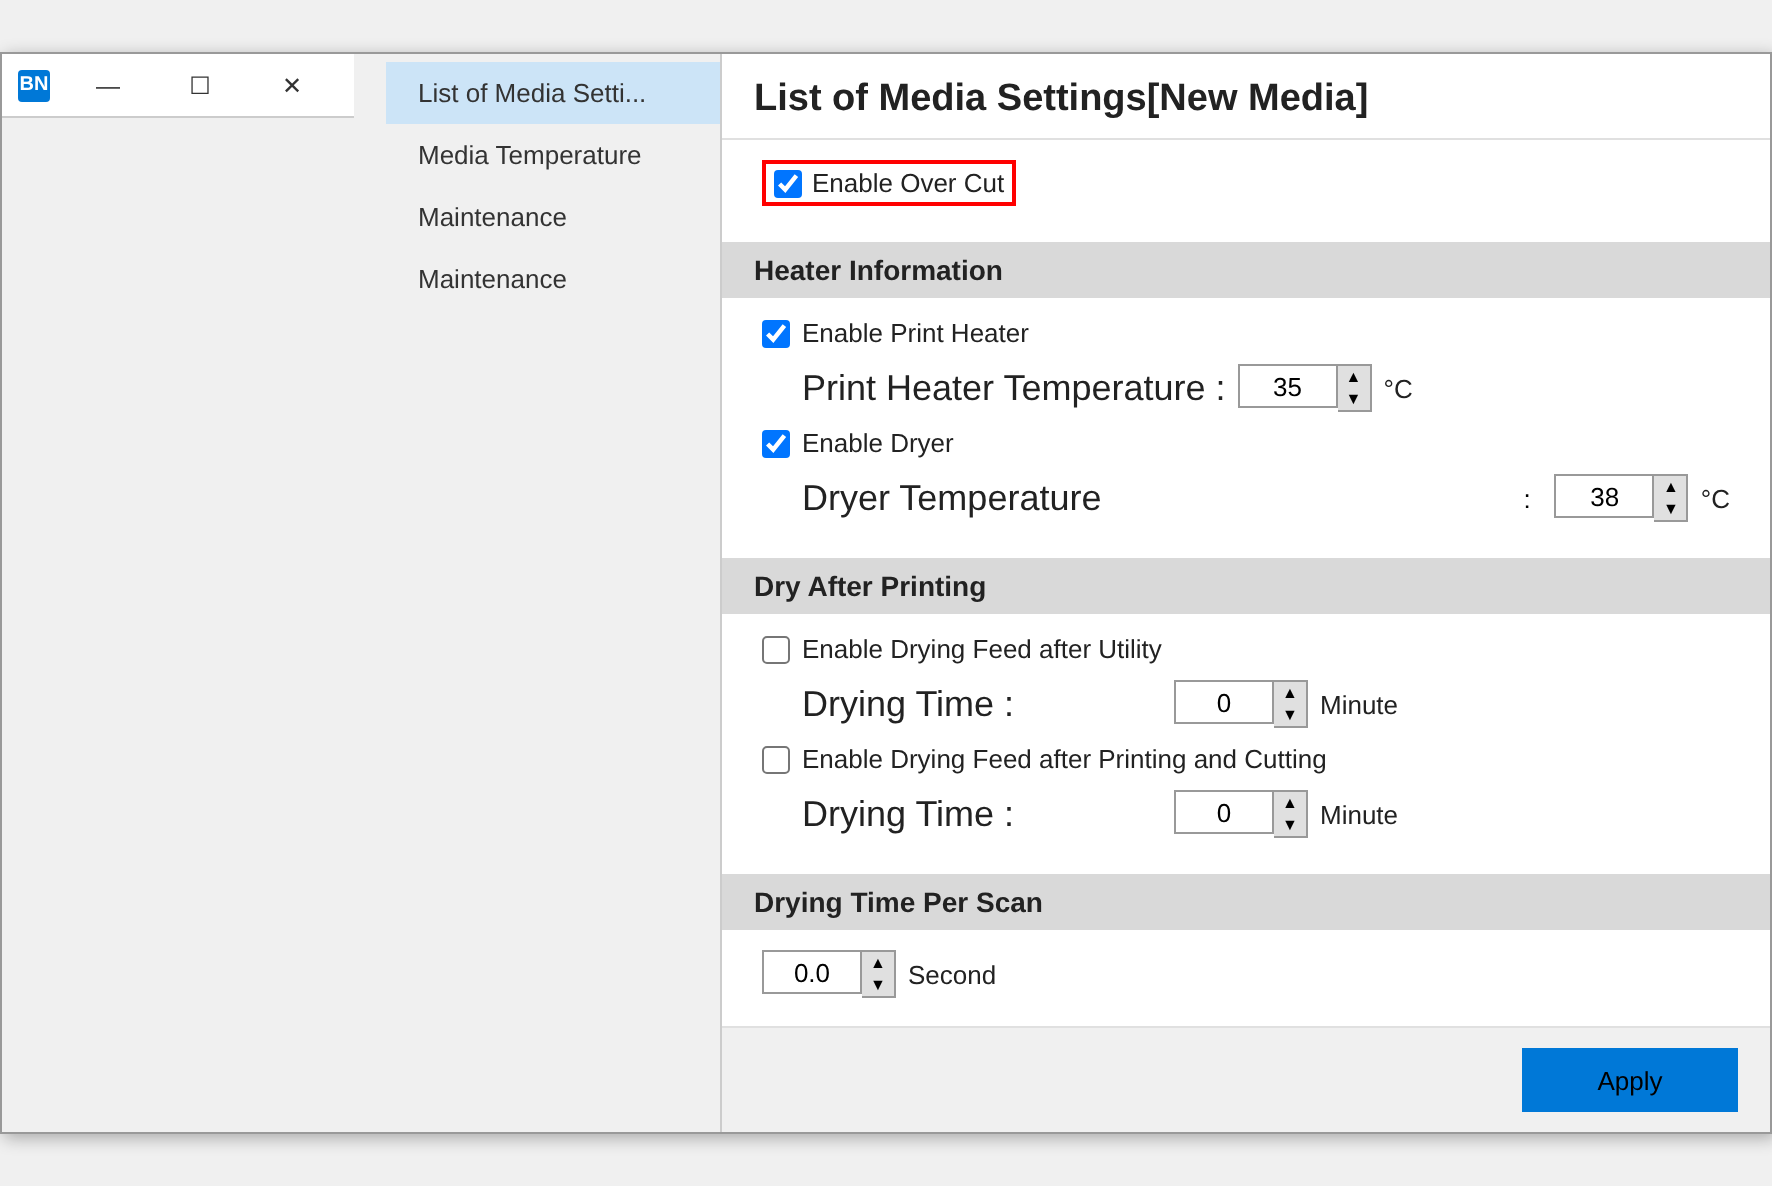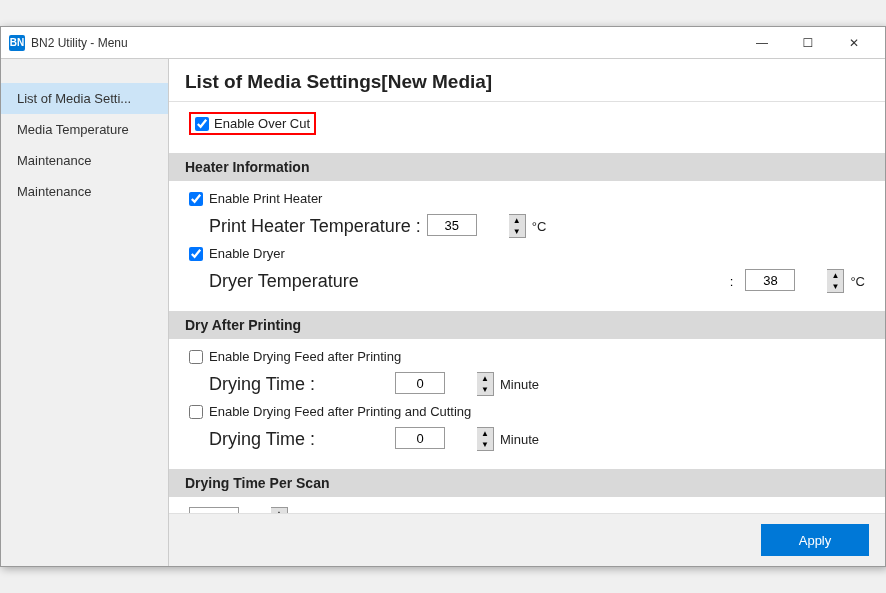--- a/index.html
+++ b/index.html
@@ -11,21 +11,21 @@
       align-items: center;
       justify-content: center;
       min-height: 100vh;
     }
     .window {
       width: 886px;
       height: 541px;
       background: #f0f0f0;
       border: 1px solid #999;
       display: flex;
-      flex-direction: column;
+      flex-direction: row;
       box-shadow: 2px 2px 8px rgba(0,0,0,0.3);
     }
     .title-bar {
       background: #fff;
       border-bottom: 1px solid #ccc;
       display: flex;
       align-items: center;
       height: 32px;
       padding: 0 8px;
       flex-shrink: 0;
@@ -66,24 +66,25 @@
     }
     .main-content {
       display: flex;
       flex: 1;
       overflow: hidden;
     }
     .sidebar {
       width: 168px;
       background: #f0f0f0;
       border-right: 1px solid #ccc;
-      padding: 24px 0;
+      padding: 4px 0;
       flex-shrink: 0;
       display: flex;
       flex-direction: column;
+      margin-left: 16px;
     }
     .sidebar-item {
       padding: 8px 16px;
       cursor: pointer;
       color: #333;
       font-size: 13px;
     }
     .sidebar-item.active { background: #cce4f7; }
     .sidebar-footer {
       margin-top: auto;
@@ -159,21 +160,20 @@
       padding-left: 20px;
     }
     .input-row label {
       font-size: 18px;
       color: #222;
       min-width: 180px;
     }
     .spinner-input {
       display: flex;
       align-items: stretch;
-      gap: 32px;
     }
     .spinner-input input {
       width: 50px;
       height: 22px;
       border: 1px solid #999;
       text-align: center;
       font-size: 13px;
       outline: none;
       padding: 0 4px;
     }
@@ -205,42 +205,41 @@
       border-top: 1px solid #e0e0e0;
       display: flex;
       justify-content: flex-end;
       flex-shrink: 0;
       background: #f0f0f0;
     }
     .apply-button {
       width: 108px;
       height: 32px;
       background: #0078d7;
-      color: #ffffff;
+      color: #000000;
       border: none;
       cursor: pointer;
       font-size: 13px;
       font-weight: 500;
     }
     input[type="checkbox"] {
       width: 14px;
       height: 14px;
       cursor: pointer;
     }
   </style>
 </head>
 <body>
 
 <div class="window">
 
   <div class="title-bar">
     <div class="title-bar-icon">
       <span>BN</span>
     </div>
-    <span class="title-bar-text">BN2 Utility - Menu</span>
     <div class="title-bar-controls">
       <button class="title-btn">—</button>
       <button class="title-btn">☐</button>
       <button class="title-btn close-btn">✕</button>
     </div>
   </div>
 
   <div class="main-content">
 
     <div class="sidebar">
@@ -304,21 +303,21 @@
               </div>
             </div>
             <span class="unit-label">°C</span>
           </div>
         </div>
 
         <div class="section-header">Dry After Printing</div>
         <div class="section-body">
           <div class="checkbox-row">
             <input type="checkbox" id="enableDryingFeed" style="">
-            <label for="enableDryingFeed">Enable Drying Feed after Printing</label>
+            <label for="enableDryingFeed">Enable Drying Feed after Utility</label>
           </div>
           <div class="input-row">
             <label>Drying Time :</label>
             <div class="spinner-input">
               <input type="text" value="0" style="">
               <div class="spinner-buttons">
                 <button class="spinner-btn">▲</button>
                 <button class="spinner-btn">▼</button>
               </div>
             </div>

